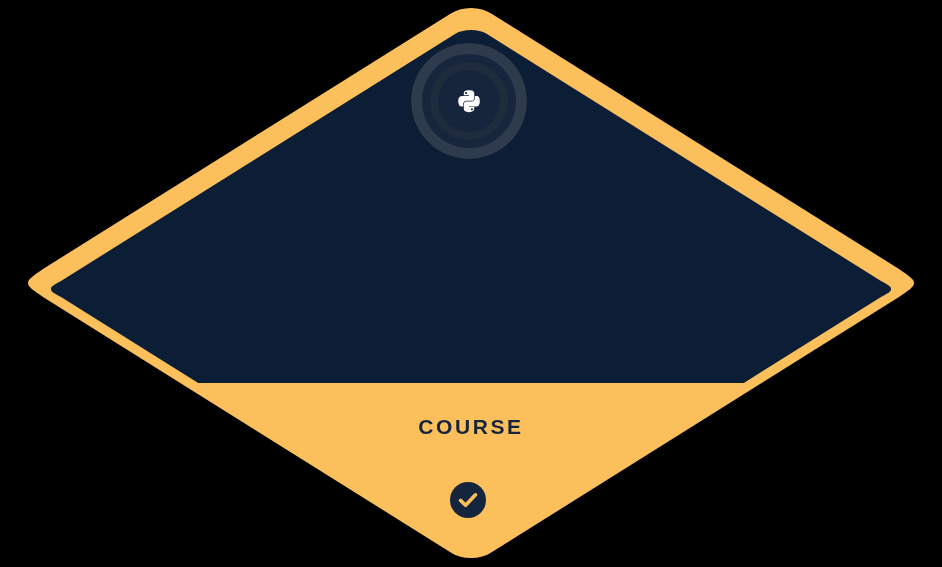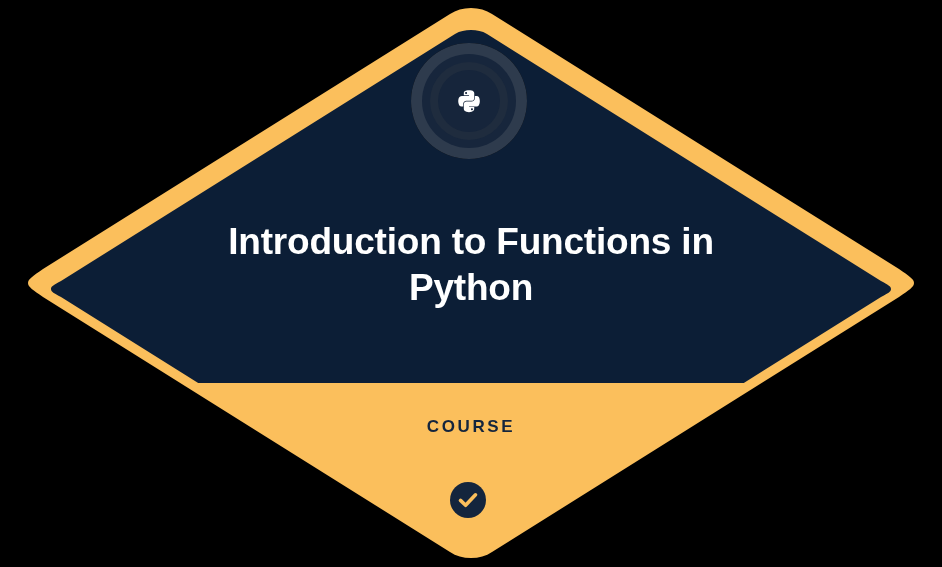--- a/index.html
+++ b/index.html
@@ -49,21 +49,21 @@
     padding: 0 175px;
     box-sizing: border-box;
     font-family: "Liberation Sans", sans-serif;
   }
 
   #status-block {
     top: 409px;
   }
   .status-line {
     color: #14253D;
-    font-size: 17px;
+    font-size: 21px;
     line-height: 35px;
     font-weight: 700;
     letter-spacing: 2.6px;
     text-transform: uppercase;
     font-family: "Liberation Sans", sans-serif;
   }
 
   #check-badge {
     position: absolute;
     left: 450px;
@@ -130,21 +130,20 @@
       <circle cx="469" cy="101" r="39" fill="#1F2C3E"></circle>
       <circle cx="469" cy="101" r="31" fill="#16253B"></circle>
     </g>
 
     <g transform="translate(469,101) scale(0.0515) translate(-256,-256)">
       <path fill="#FFFFFF" d="M254.4 48.2c-17.3.1-33.8 1.6-48.3 4.2-42.8 7.6-50.6 23.4-50.6 52.6v38.6h101.2v12.9H117.6c-29.4 0-55.1 17.7-63.2 51.3-9.3 38.5-9.7 62.5 0 102.7 7.2 29.9 24.4 51.3 53.8 51.3h34.8v-46.3c0-33.4 28.9-62.9 63.2-62.9h101.1c28.1 0 50.6-23.2 50.6-51.4V105c0-27.4-23.1-48-50.6-52.6-17.4-2.9-35.4-4.3-52.9-4.2zm-54.7 31c10.5 0 19 8.7 19 19.3 0 10.6-8.6 19.2-19 19.2-10.5 0-19-8.6-19-19.2-.1-10.7 8.5-19.3 19-19.3z"></path>
       <path fill="#FFFFFF" d="M370.2 156.5v45c0 34.9-29.6 64.2-63.2 64.2H205.9c-27.6 0-50.6 23.7-50.6 51.4v96.3c0 27.4 23.8 43.5 50.6 51.4 32.1 9.4 62.9 11.1 101.1 0 25.5-7.4 50.6-22.2 50.6-51.4v-38.6H256.5v-12.9h151.8c29.4 0 40.4-20.5 50.6-51.3 10.6-31.7 10.1-62.2 0-102.7-7.3-29.2-21.2-51.3-50.6-51.3h-38.1zM313.4 395c10.5 0 19 8.6 19 19.2 0 10.7-8.6 19.3-19 19.3-10.5 0-19-8.7-19-19.3 0-10.6 8.5-19.2 19-19.2z"></path>
     </g>
   </svg>
 
-  <div class="overlay" id="course-title">Introduction to Functions in Python</div>
 
   <div class="overlay" id="status-block">
     <div class="status-line">COURSE</div>
   </div>
 
   <svg id="check-badge" viewBox="0 0 36 36">
     <circle cx="18" cy="18" r="18" fill="#14253D"></circle>
     <path d="M10.5 18.4 L15.6 23.3 L25.5 12.8" fill="none" stroke="#FBBF5C" stroke-width="3.6" stroke-linecap="round" stroke-linejoin="round"></path>
   </svg>
 

